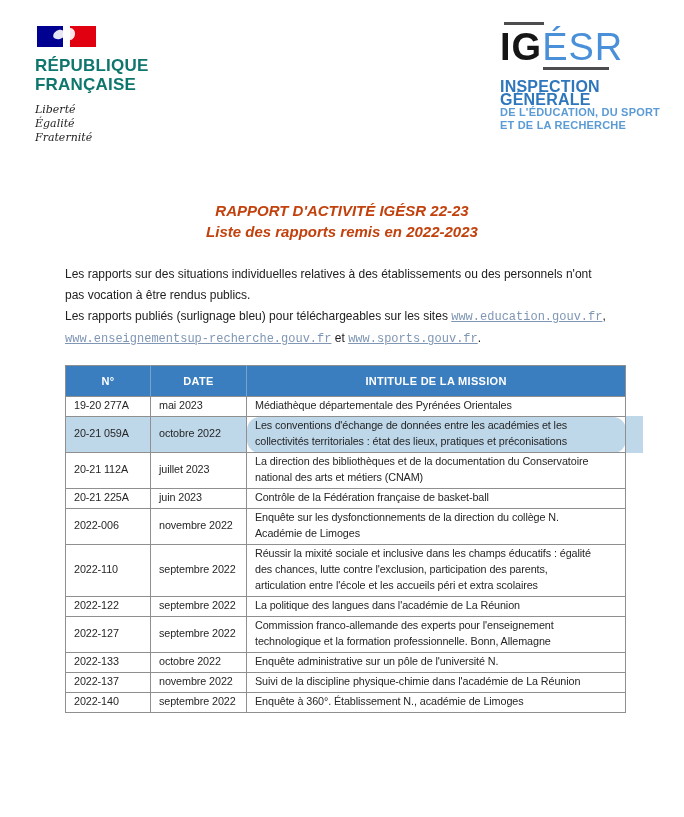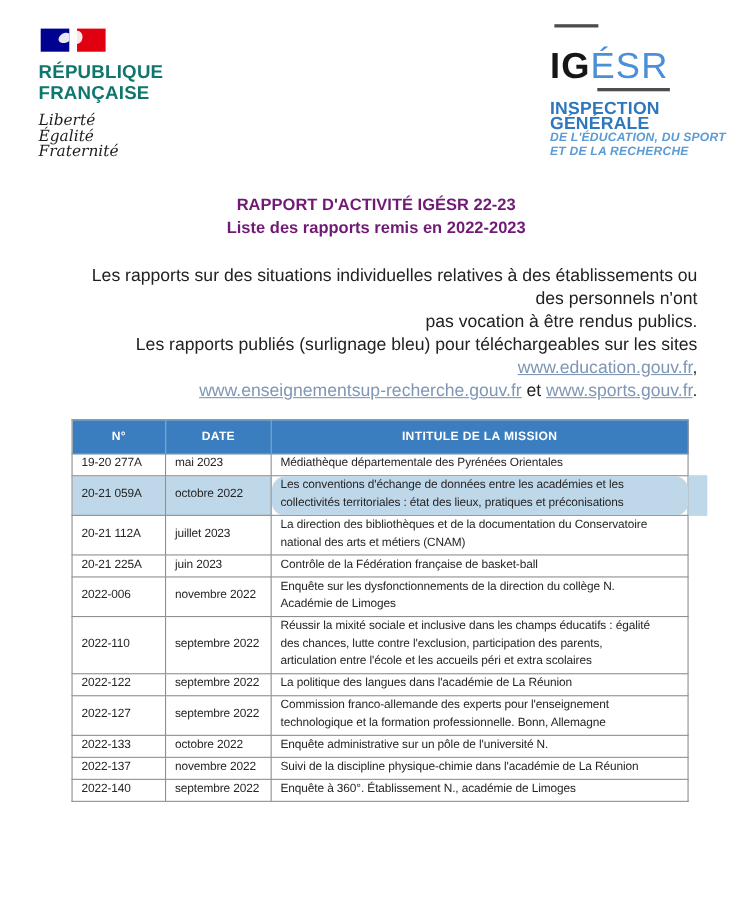--- a/index.html
+++ b/index.html
@@ -34,47 +34,48 @@
     transform:rotate(8deg);
   }
   .gov-title {
     margin-top:9px;
     font-weight:bold; font-size:17px; line-height:19px;
     letter-spacing:.2px; color:#0f766e; white-space:pre-line;
   }
   .gov-motto {
     margin-top:9px;
     font-family:"DejaVu Serif", serif; font-style:italic;
-    font-size:14px; line-height:14px; color:#1d1d1d; white-space:pre-line;
+    font-size:11px; line-height:14px; color:#1d1d1d; white-space:pre-line;
   }
 
   .igesr-logo { position:absolute; left:500px; top:22px; width:170px; }
   .igesr-bar-top { width:40px; height:3px; background:#4d4d4f; margin-left:4px; }
-  .igesr-word { font-size:33px; line-height:38px; letter-spacing:1px; margin-top:16px; }
+  .igesr-word { font-size:38px; line-height:38px; letter-spacing:1px; margin-top:3px; }
   .igesr-word .ig  { font-weight:bold; color:#161616; }
   .igesr-word .esr { font-weight:normal; color:#4a90d9; }
   .igesr-bar-bottom { width:66px; height:3px; background:#4d4d4f; margin:1px 0 10px 43px; }
   .igesr-sub1 { color:#2f77bc; font-weight:bold; font-size:16px; line-height:13px; letter-spacing:.2px; }
-  .igesr-sub2 { color:#5b9bd5; font-weight:bold; font-size:11px; line-height:13px; letter-spacing:.2px; white-space:pre-line;font-style:italic; }
+  .igesr-sub2 { color:#5b9bd5; font-weight:bold; font-size:11px; line-height:13px; letter-spacing:.2px; white-space:pre-line; }
 
   
   .doc-title {
-    margin-top:8px;
+    margin-top:32px;
     text-align:center;
-    font-weight:bold; font-size:15px; line-height:21px; color:#701a75;
+    font-weight:bold; font-size:15px; line-height:21px; color:#c2410c;
     white-space:pre-line;
+    font-style:italic;
   }
 
   
   .intro {
     margin:22px 50px 0 65px;
-    font-size:16px; line-height:21px; color:#212121;text-align:right;
+    font-size:12px; line-height:21px; color:#212121;
   }
   .intro .pre { white-space:pre-line; }
-  .intro a { color:#7f96b5; text-decoration:underline; cursor:pointer; }
+  .intro a { color:#7f96b5; text-decoration:underline; cursor:pointer;font-family:Liberation Mono, monospace; }
 
   
   table.reports {
     border-collapse:collapse;
     margin:15px 0 0 65px;
     width:560px;
     font-size:10.8px; line-height:16px;
     table-layout:fixed;
   }
   .reports th, .reports td { border:1px solid #8f8f8f; }

